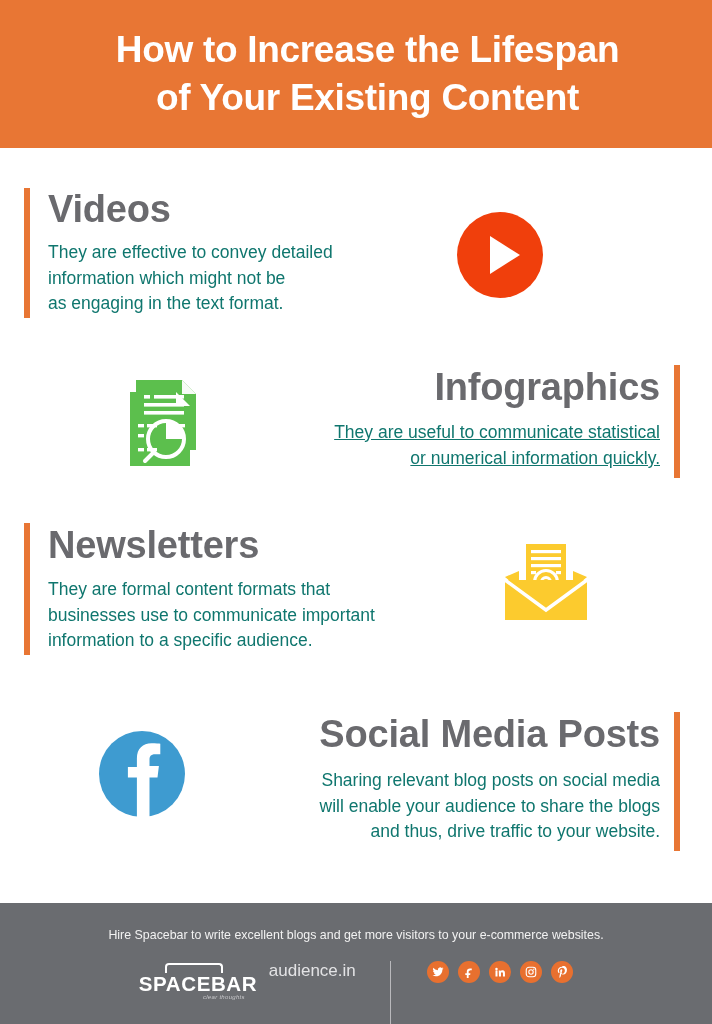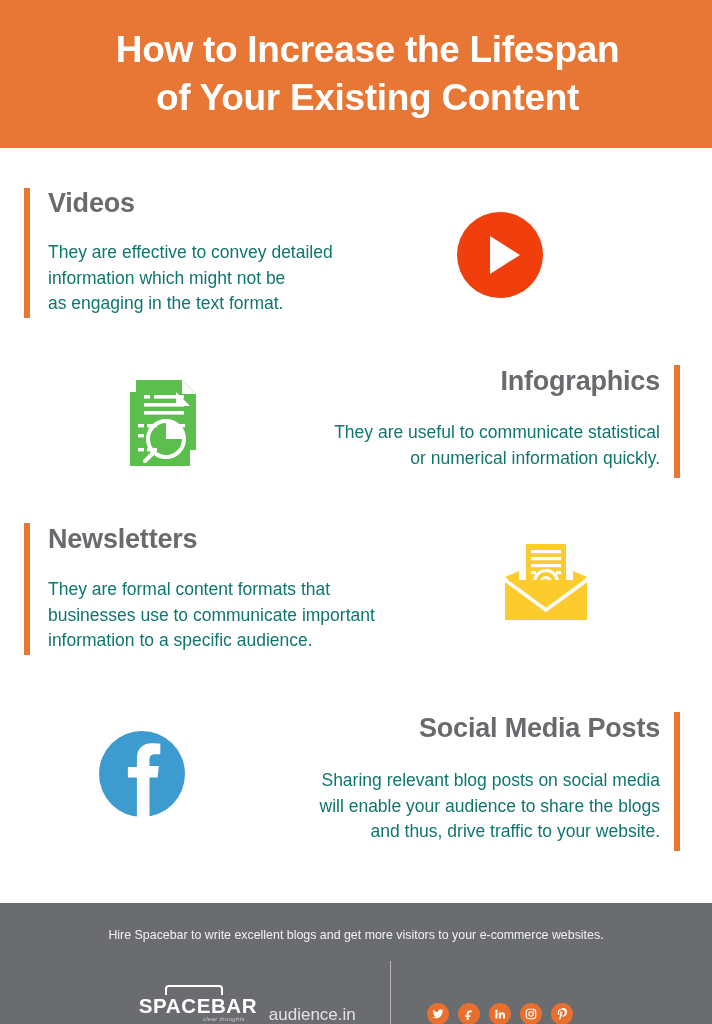--- a/index.html
+++ b/index.html
@@ -31,21 +31,21 @@
   .header h1 .l2 { display:block; }
 
   
   .bar {
     position:absolute;
     width:6px;
     background:#E87634;
   }
   .sec-title {
     position:absolute;
-    font-size:27px;
+    font-size:38px;
     font-weight:bold;
     color:#6A6A6E;
     letter-spacing:-0.2px;
     white-space:nowrap;
   }
   .sec-body {
     position:absolute;
     font-size:17.5px;
     color:#0f766e;
     line-height:1.47;
@@ -62,21 +62,21 @@
     background:#6A6C70;
   }
   .footer-tag {
     position:absolute; top:25px; left:0; width:712px;
     text-align:center;
     color:#F2F2F2;
     font-size:12.4px;
   }
   .footer-row {
     position:absolute; top:58px; left:0; width:712px;
-    display:flex; align-items:flex-end; justify-content:center; gap:0;
+    display:flex; align-items:flex-start; justify-content:center; gap:0;
   }
   .logo-block {
     width:112px; height:42px; position:relative;
     margin-right:18px;
   }
   .logo-key {
     position:absolute; left:26px; top:2px; width:58px; height:10px;
     border:2.4px solid #ffffff;
     border-bottom:none;
     border-radius:4px 4px 0 0;
@@ -142,21 +142,21 @@
       <path d="M33 24 L63 43 L33 62 Z" fill="#ffffff"></path>
     </svg>
   </div>
 </div>
 
 <div>
   <div class="bar" style="left:674px; top:365px; height:113px;"></div>
 
   <div class="sec-title right-align" style="right:52px; top:366px;">Infographics</div>
 
-  <div class="sec-body right-align" style="right:52px; top:420px; width:520px;">
+  <div class="sec-body right-align" style="right:52px; top:420px; width:520px;text-decoration:underline;">
     <span>They are useful to communicate statistical</span>
     <span>or numerical information quickly.</span>
   </div>
 
   <div class="icon-wrap" style="left:130px; top:378px;">
     <svg width="74" height="90" viewBox="0 0 74 90">
 
       <path d="M6 2 H52 L66 16 V72 H6 Z" fill="#5CBF4D"></path>
       <path d="M52 2 L66 16 H52 Z" fill="#ffffff" opacity="0.95"></path>
 

